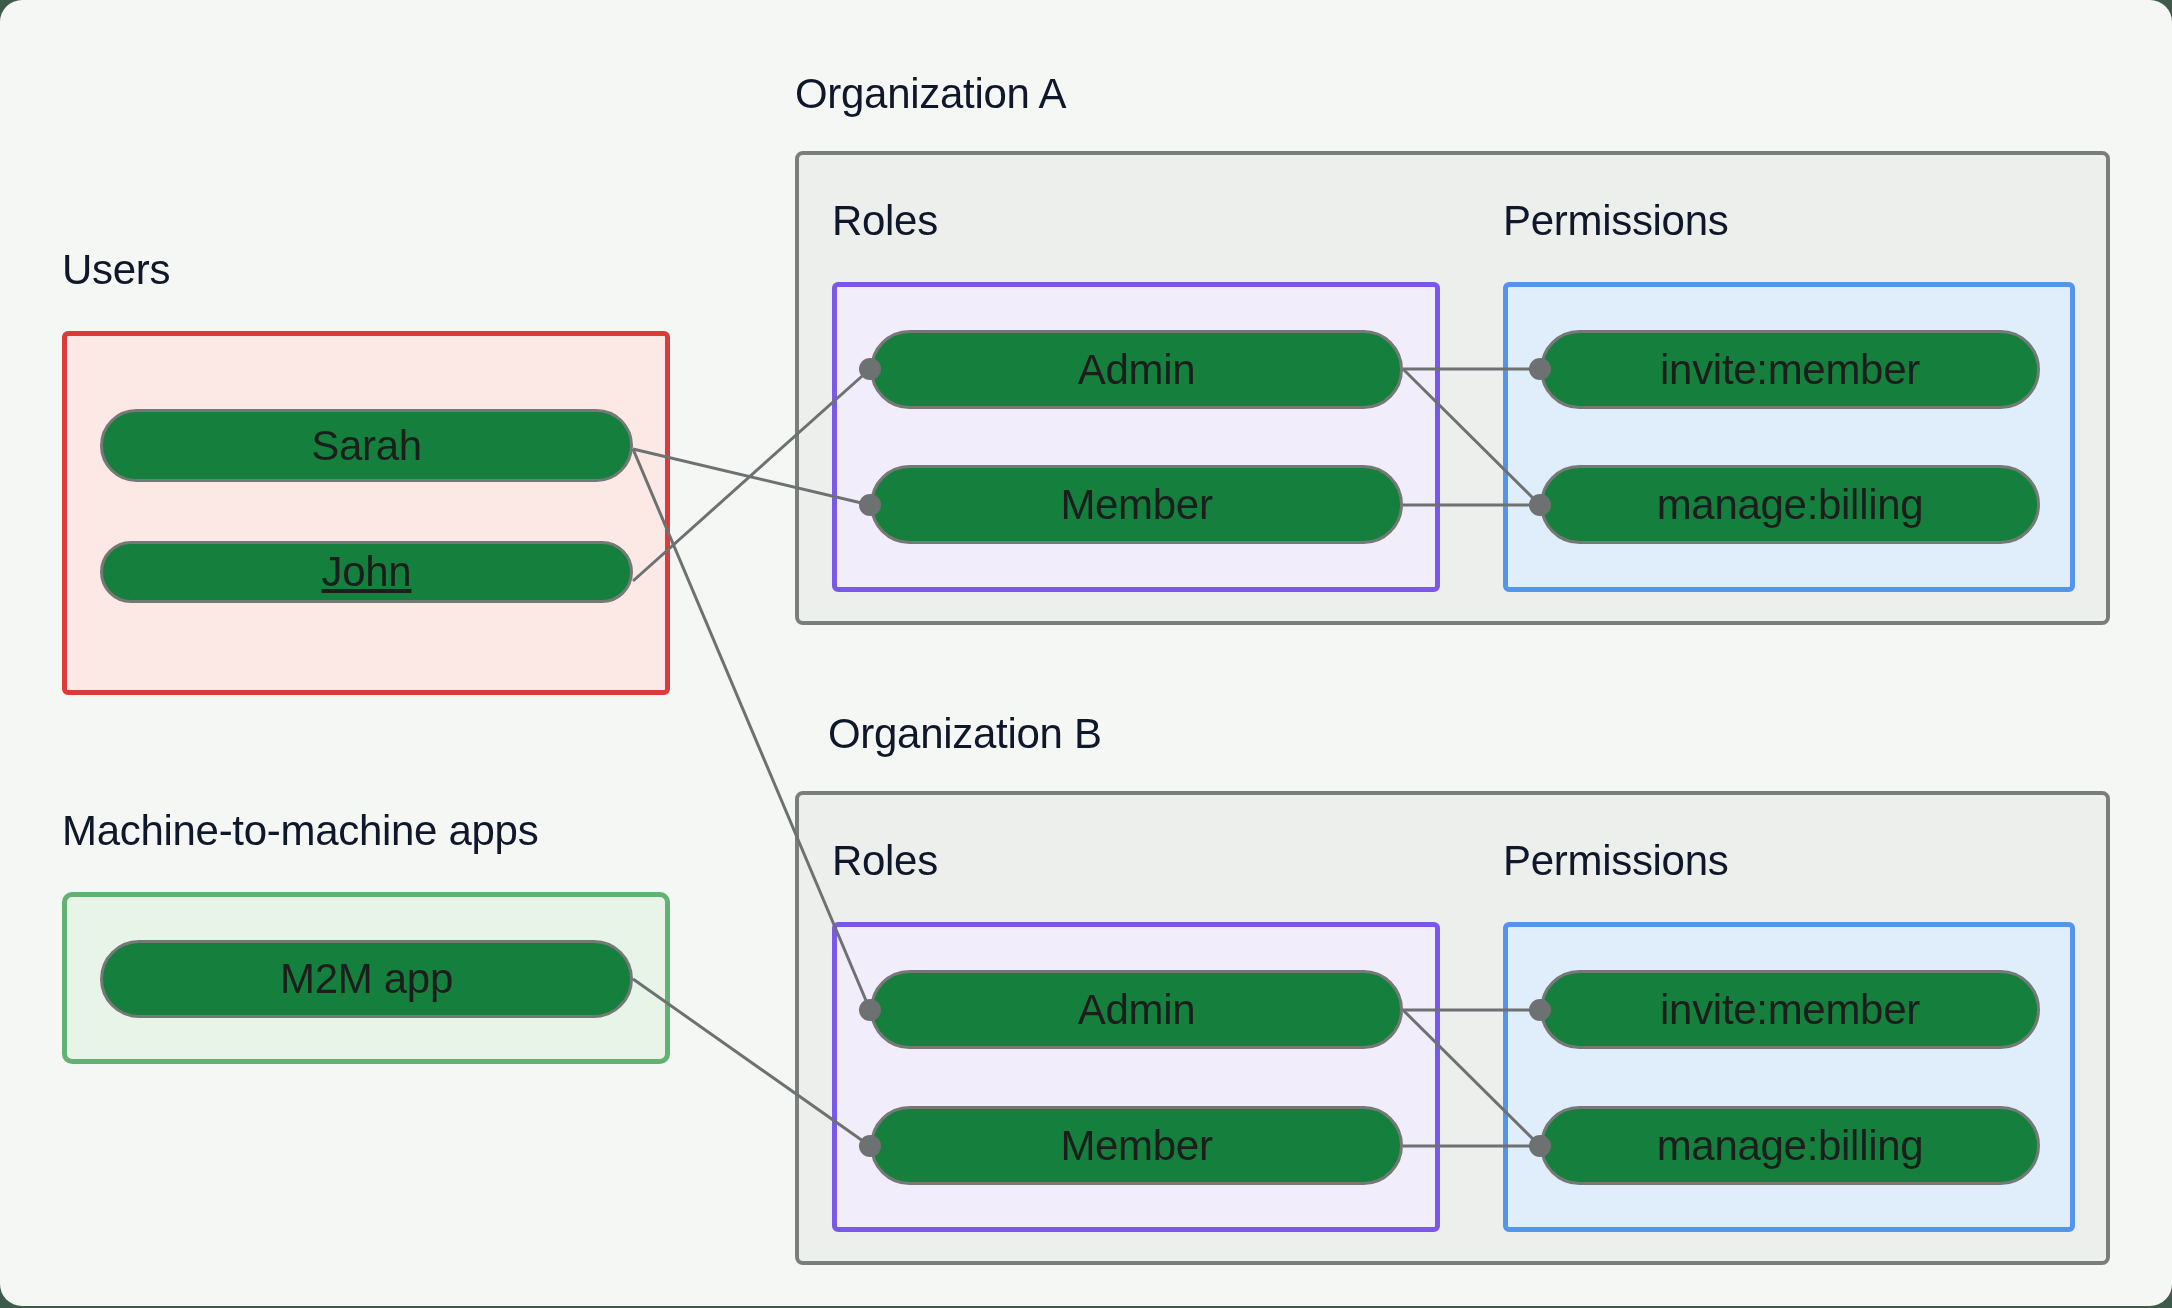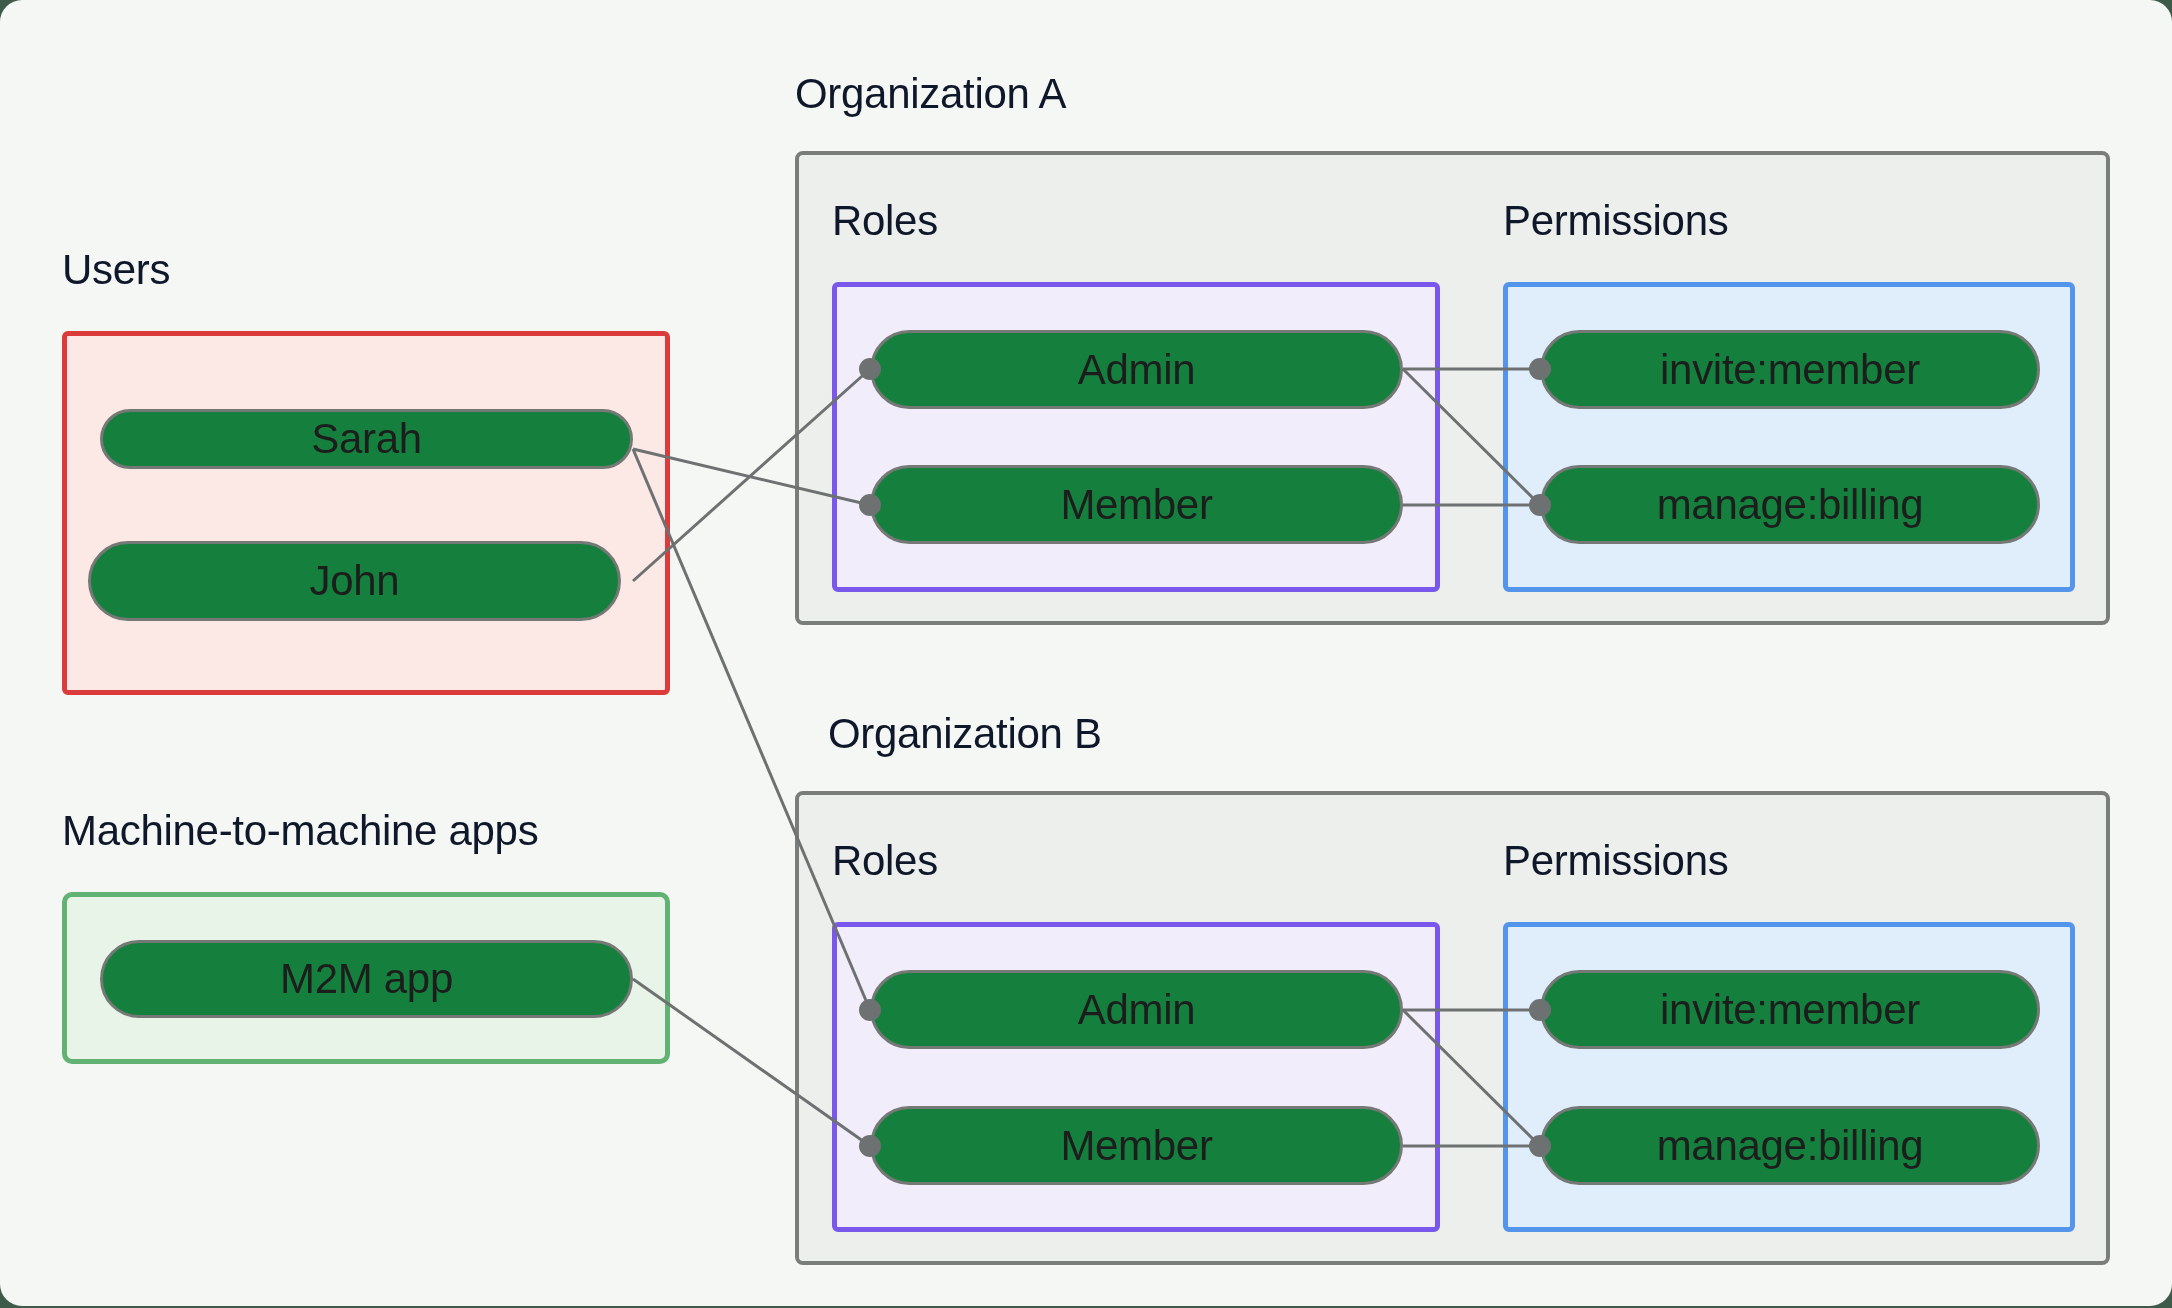--- a/index.html
+++ b/index.html
@@ -56,24 +56,24 @@
     pointer-events: none;
   }
 </style>
 </head>
 <body>
 
 <div class="card">
 
   <div class="heading" style="left:62px; top:246px;">Users</div>
   <div class="group-box users-box" style="left:62px; top:331px; width:608px; height:364px;"></div>
-  <div class="pill" style="left:100px; top:409px; width:533px; height:60px;justify-content:center;">
+  <div class="pill" style="left:100px; top:409px; width:533px; height:73px;justify-content:center;">
     <span>Sarah</span>
   </div>
-  <div class="pill" style="left:88px; top:541px; width:533px; height:80px;">
+  <div class="pill" style="left:100px; top:541px; width:533px; height:62px;text-decoration:underline;">
     <span>John</span>
   </div>
 
   <div class="heading" style="left:62px; top:807px;">Machine-to-machine apps</div>
   <div class="group-box m2m-box" style="left:62px; top:892px; width:608px; height:172px;"></div>
   <div class="pill" style="left:100px; top:940px; width:533px; height:78px;text-align:right;">
     <span>M2M app</span>
   </div>
 
   <div class="heading" style="left:795px; top:70px;">Organization A</div>

